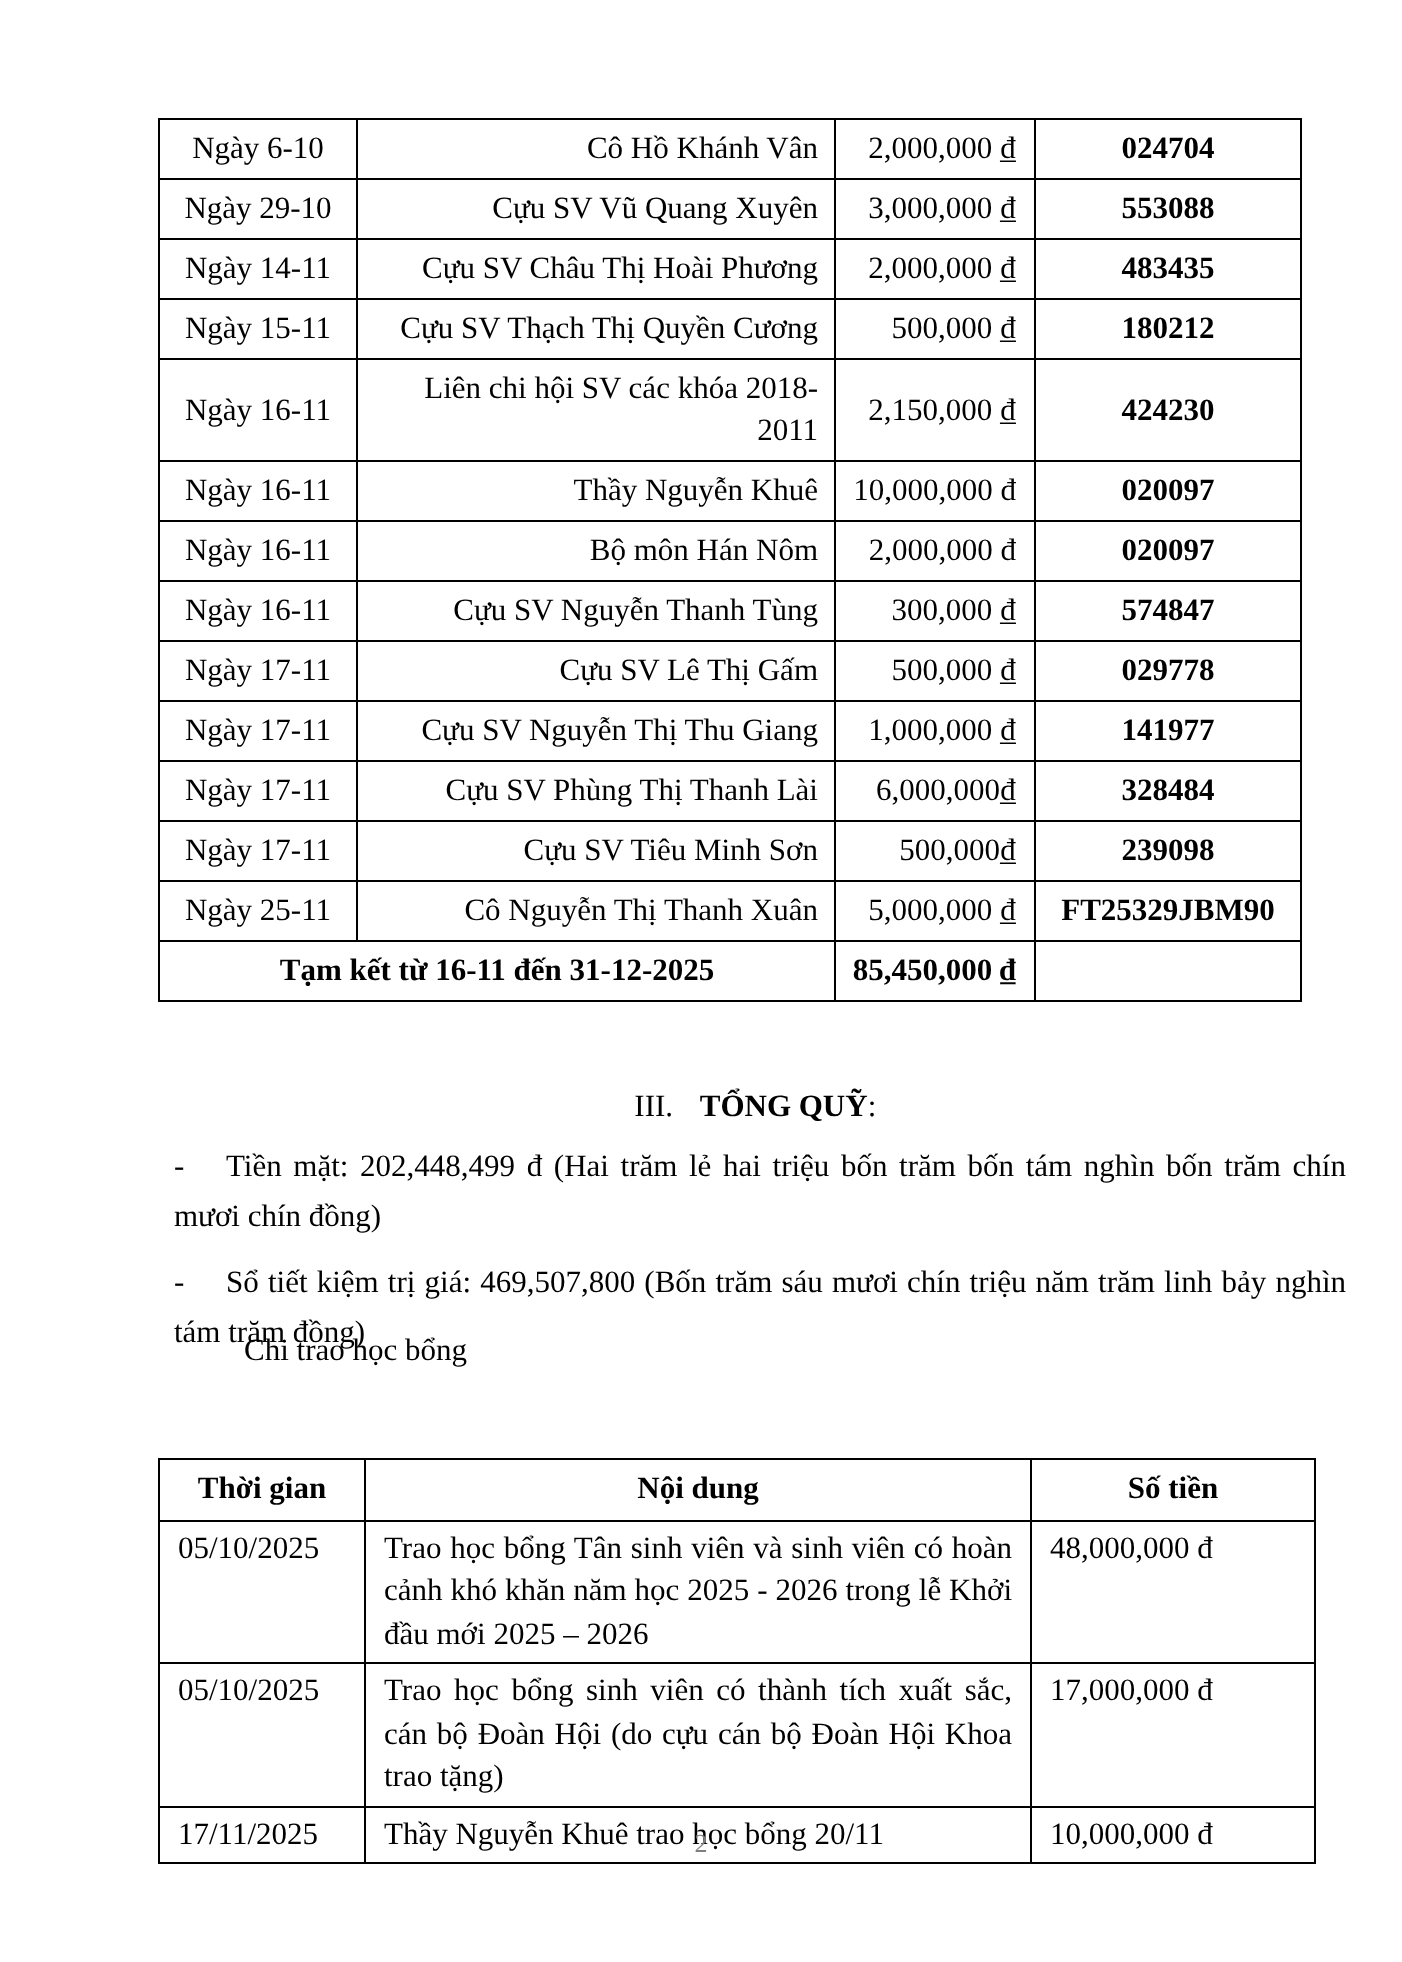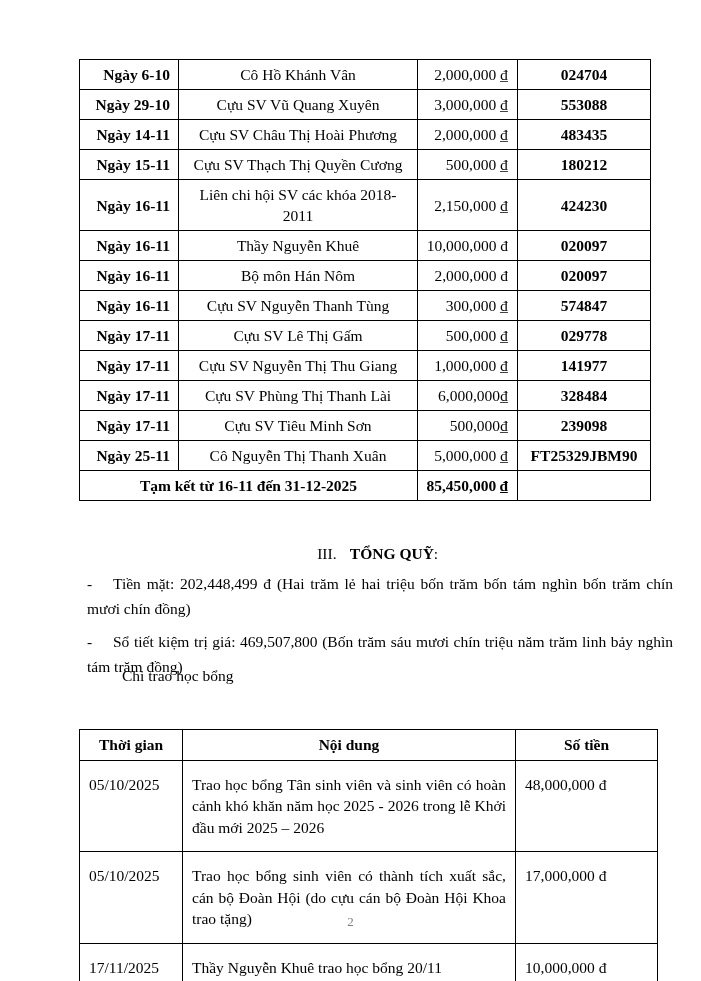--- a/index.html
+++ b/index.html
@@ -27,22 +27,22 @@
     border: 1.4px solid #000;
     padding: 4px 8px;
     line-height: 21px;
     vertical-align: middle;
     overflow: hidden;
   }
   #donation-table col.c-date   { width: 99px; }
   #donation-table col.c-name   { width: 239px; }
   #donation-table col.c-amount { width: 100px; }
   #donation-table col.c-code   { width: 133px; }
-  #donation-table td.date { text-align: right; font-weight: bold; }
-  #donation-table td.name { text-align: center; }
+  #donation-table td.date { text-align: center; }
+  #donation-table td.name { text-align: right; }
   #donation-table td.amount { text-align: right; padding-right: 9px; }
   #donation-table td.code { text-align: center; font-weight: bold; }
   #donation-table tr.total-row td { font-weight: bold; }
   #donation-table td.total-label { text-align: center; }
 
   
   .section-heading {
     position: absolute;
     left: 79px; top: 543px;
     width: 584px;
@@ -66,21 +66,21 @@
     position: absolute;
     left: 122px; top: 665px;
     font-weight: normal;
     line-height: 22px;
   }
 
   
   #scholarship-table { left: 79px; top: 729px; width: 578px; }
   #scholarship-table td, #scholarship-table th {
     border: 1.4px solid #000;
-    padding: 13px 9px;
+    padding: 3px 9px;
     line-height: 21.5px;
     vertical-align: top;
     overflow: hidden;
   }
   #scholarship-table col.c-time    { width: 103px; }
   #scholarship-table col.c-content { width: 333px; }
   #scholarship-table col.c-money   { width: 142px; }
   #scholarship-table th {
     font-weight: bold;
     text-align: center;

